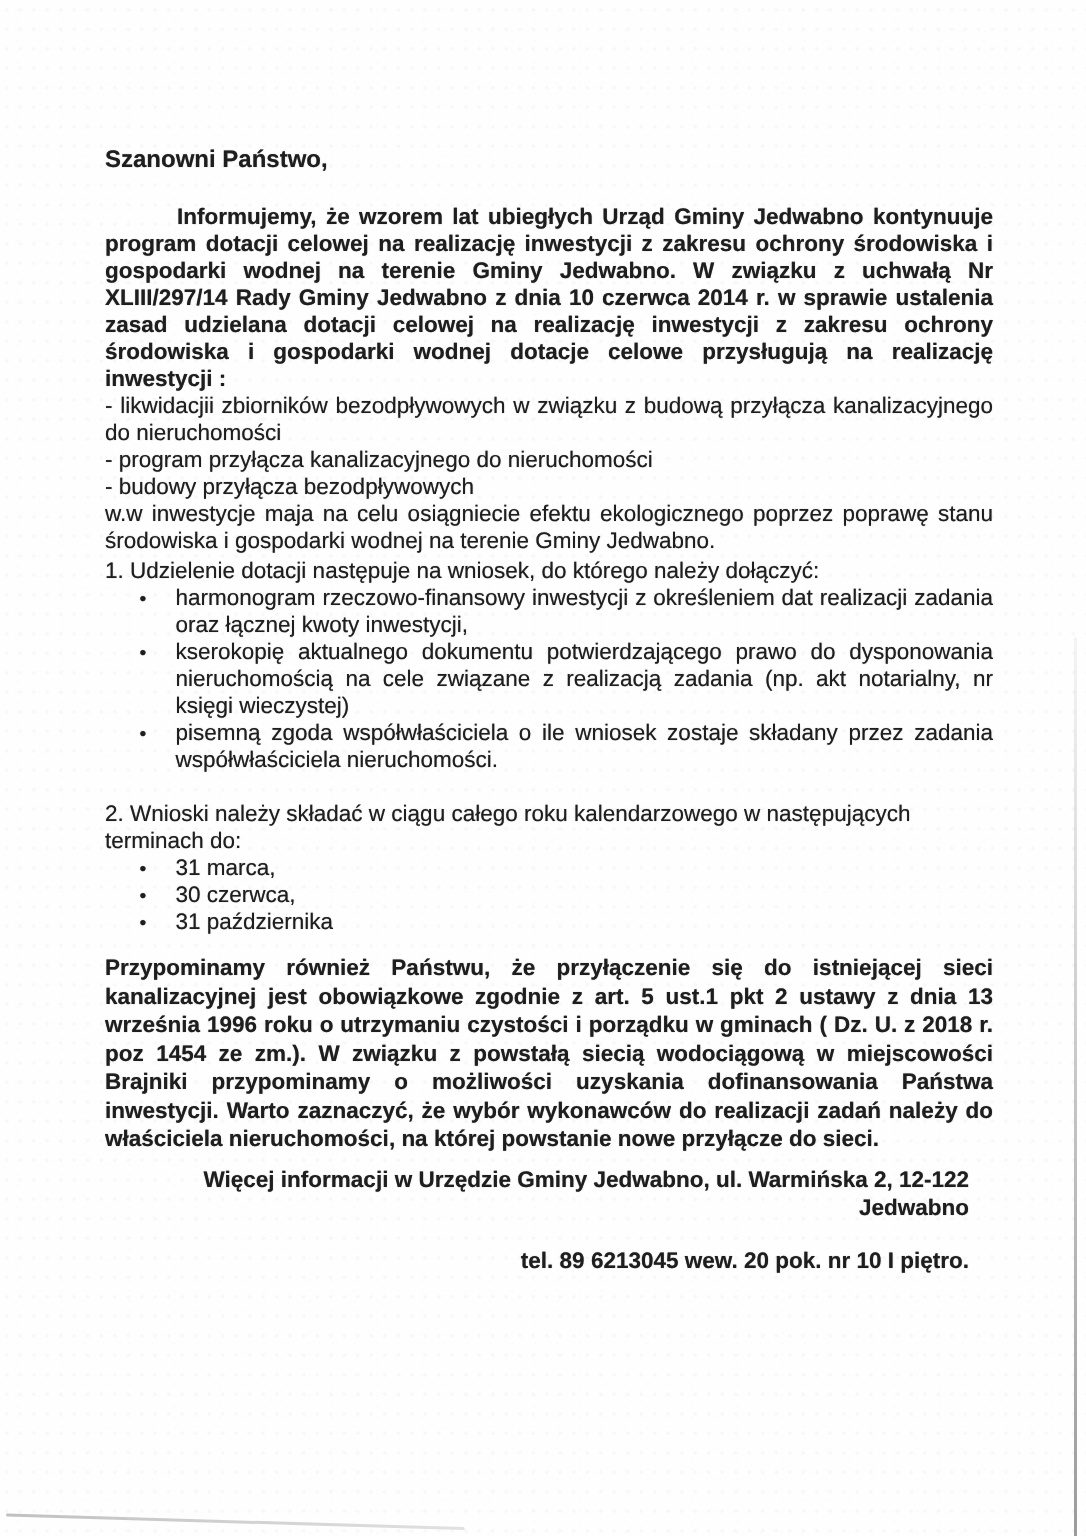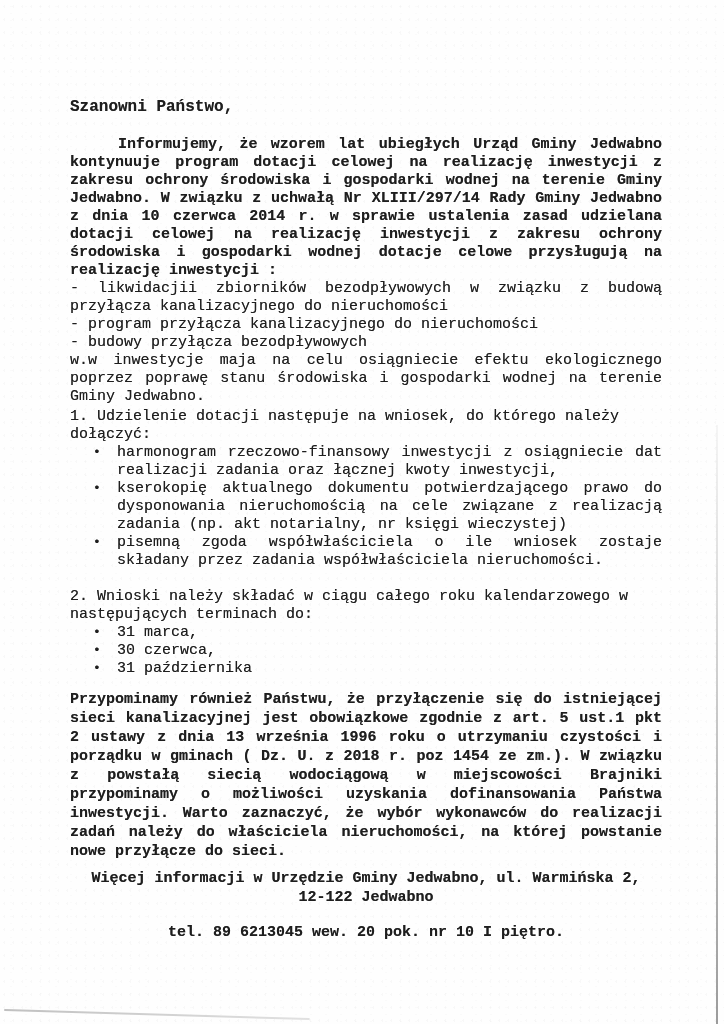--- a/index.html
+++ b/index.html
@@ -6,21 +6,21 @@
     margin: 0;
     padding: 0;
     background: #ffffff;
   }
   .page {
     position: relative;
     width: 724px;
     height: 1024px;
     background: #fefefe;
     overflow: hidden;
-    font-family: Liberation Mono, monospace;
+    font-family: Liberation Sans, sans-serif;
     color: #1e1e1e;
   }
   
   .page::before {
     content: "";
     position: absolute;
     inset: 0;
     background-image:
       radial-gradient(rgba(0,0,0,0.022) 1px, transparent 1px),
       radial-gradient(rgba(0,0,0,0.016) 1px, transparent 1px);
@@ -76,21 +76,21 @@
   }
   .bullet-text.no-justify { text-align: left; }
   .reminder {
     margin: 12px 0 0 0;
     font-weight: bold;
     line-height: 19px;
   }
   .footer-line {
     margin: 16px;
     font-weight: bold;
-    text-align: center;
+    text-align: right;
     line-height: 19px;
   }
   .footer-line.first { margin-top: 8px; }
   
   .edge-bottom {
     position: absolute;
     left: 4px;
     top: 1009px;
     width: 306px;
     height: 2px;
@@ -121,21 +121,21 @@
 
     <p class="plain-par">- likwidacjii zbiorników bezodpływowych w związku z budową przyłącza kanalizacyjnego do nieruchomości</p>
     <p class="plain-par">- program przyłącza kanalizacyjnego do nieruchomości</p>
     <p class="plain-par">- budowy przyłącza bezodpływowych</p>
     <p class="plain-par">w.w inwestycje maja na celu osiągniecie efektu ekologicznego poprzez poprawę stanu środowiska i gospodarki wodnej na terenie Gminy Jedwabno.</p>
 
     <div class="numbered-block first">
       <p class="section-heading">1. Udzielenie dotacji następuje na wniosek, do którego należy dołączyć:</p>
       <div class="bullet-row">
         <span class="bullet-dot">•</span>
-        <span class="bullet-text">harmonogram rzeczowo-finansowy inwestycji z osiągniecie dat realizacji zadania oraz łącznej kwoty inwestycji,</span>
+        <span class="bullet-text">harmonogram rzeczowo-finansowy inwestycji z określeniem dat realizacji zadania oraz łącznej kwoty inwestycji,</span>
       </div>
       <div class="bullet-row">
         <span class="bullet-dot">•</span>
         <span class="bullet-text">kserokopię aktualnego dokumentu potwierdzającego prawo do dysponowania nieruchomością na cele związane z realizacją zadania (np. akt notarialny, nr księgi wieczystej)</span>
       </div>
       <div class="bullet-row">
         <span class="bullet-dot">•</span>
         <span class="bullet-text">pisemną zgoda współwłaściciela o ile wniosek zostaje składany przez zadania współwłaściciela nieruchomości.</span>
       </div>
     </div>

